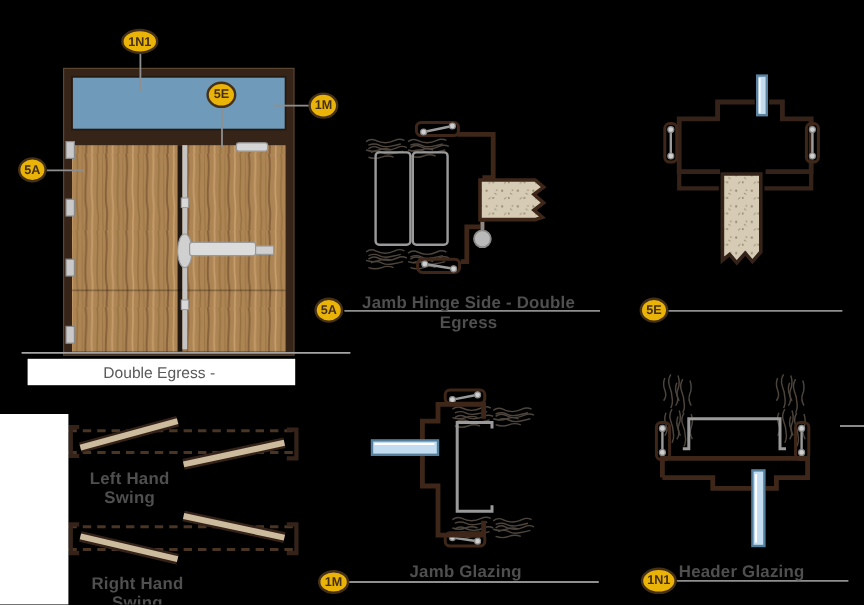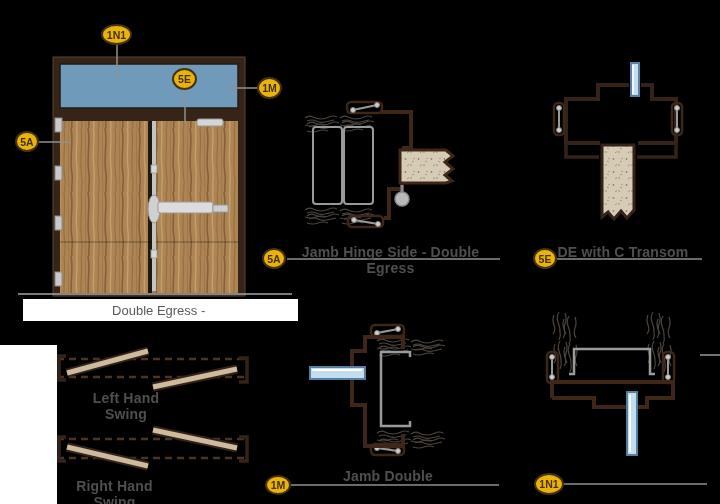--- a/index.html
+++ b/index.html
@@ -1,20 +1,20 @@
 <!DOCTYPE html>
 <html><head>
 <meta charset="utf-8">
 <style>
   html,body{margin:0;padding:0;background:#000;}
   #stage{position:relative;width:720px;height:504px;background:#000;overflow:hidden;
          font-family:"Liberation Sans", sans-serif;}
   #art{position:absolute;left:0;top:0;}
   .note{position:absolute;left:7px;top:2px;font-size:11px;color:#787878;letter-spacing:.2px;}
-  .titlebar{position:absolute;left:23px;top:299px;width:275px;height:22px;background:#ffffff;
+  .titlebar{position:absolute;left:23px;top:299px;width:223px;height:22px;background:#ffffff;
             display:flex;align-items:center;justify-content:center;font-size:13px;color:#5a5a5a;
             white-space:pre;}
   .titlebar .em{font-weight:bold;color:#434343;letter-spacing:.4px;}
   .whitecol{position:absolute;left:0;top:345px;width:57px;height:159px;background:#ffffff;}
   .callout{position:absolute;background:#eab308;border:2px solid #453019;border-radius:50%;
            color:#453019;font-size:10.5px;font-weight:bold;display:flex;align-items:center;
            justify-content:center;box-sizing:border-box;z-index:3;}
   .dlabel{position:absolute;font-size:14px;font-weight:bold;color:#4f4f4f;text-align:center;
           letter-spacing:.2px;z-index:2;}
 </style>
@@ -220,18 +220,18 @@
 <div class="callout" style="left:101px;top:24px;width:31px;height:21px;">1N1</div>
 <div class="callout" style="left:172px;top:68px;width:25px;height:22px;">5E</div>
 <div class="callout" style="left:257px;top:77px;width:25px;height:22px;">1M</div>
 <div class="callout" style="left:15px;top:131px;width:24px;height:21px;">5A</div>
 <div class="callout" style="left:262px;top:248px;width:24px;height:21px;">5A</div>
 <div class="callout" style="left:533px;top:248px;width:24px;height:21px;">5E</div>
 <div class="callout" style="left:265px;top:475px;width:26px;height:20px;">1M</div>
 <div class="callout" style="left:534px;top:473px;width:30px;height:22px;">1N1</div>
 
 <div class="dlabel" style="left:288px;top:244px;width:205px;">Jamb Hinge Side - Double Egress</div>
-<div class="dlabel" style="left:543px;top:244px;width:160px;">DE with C Transom</div>
-<div class="dlabel" style="left:298px;top:468px;width:180px;">Jamb Double</div>
-<div class="dlabel" style="left:76px;top:390px;width:100px;">Left Hand Swing</div>
+<div class="dlabel" style="left:298px;top:468px;width:180px;">Jamb Glazing</div>
+<div class="dlabel" style="left:538px;top:468px;width:160px;">Header Glazing</div>
+<div class="dlabel" style="left:58px;top:390px;width:100px;">Left Hand Swing</div>
 <div class="dlabel" style="left:62px;top:478px;width:105px;">Right Hand Swing</div>
 
 </div>
 
 </body></html>

